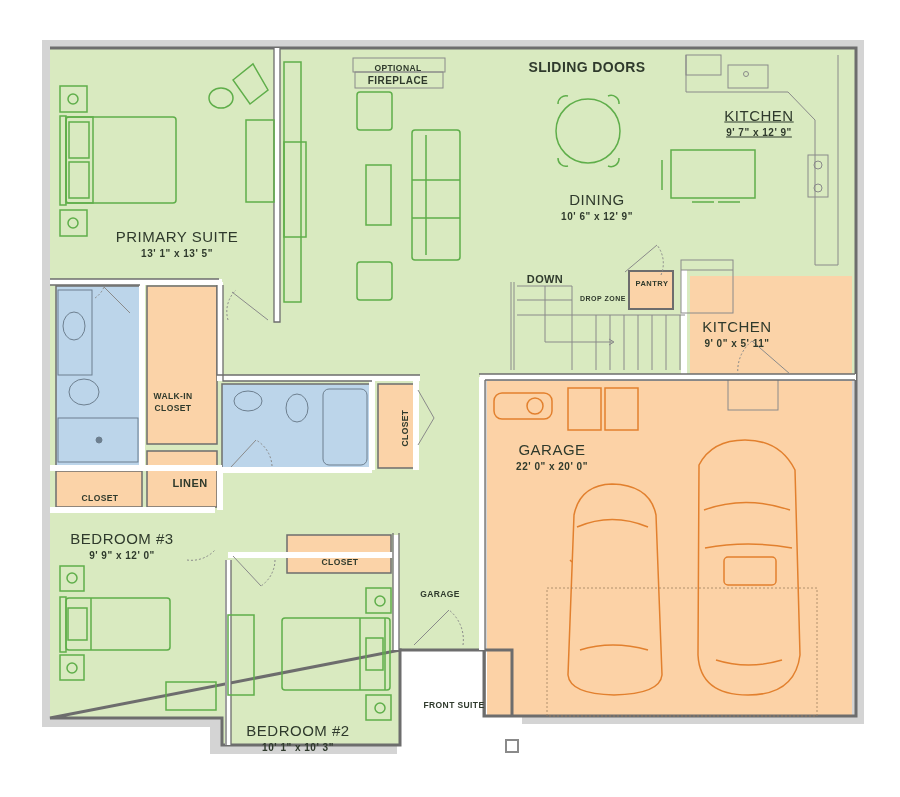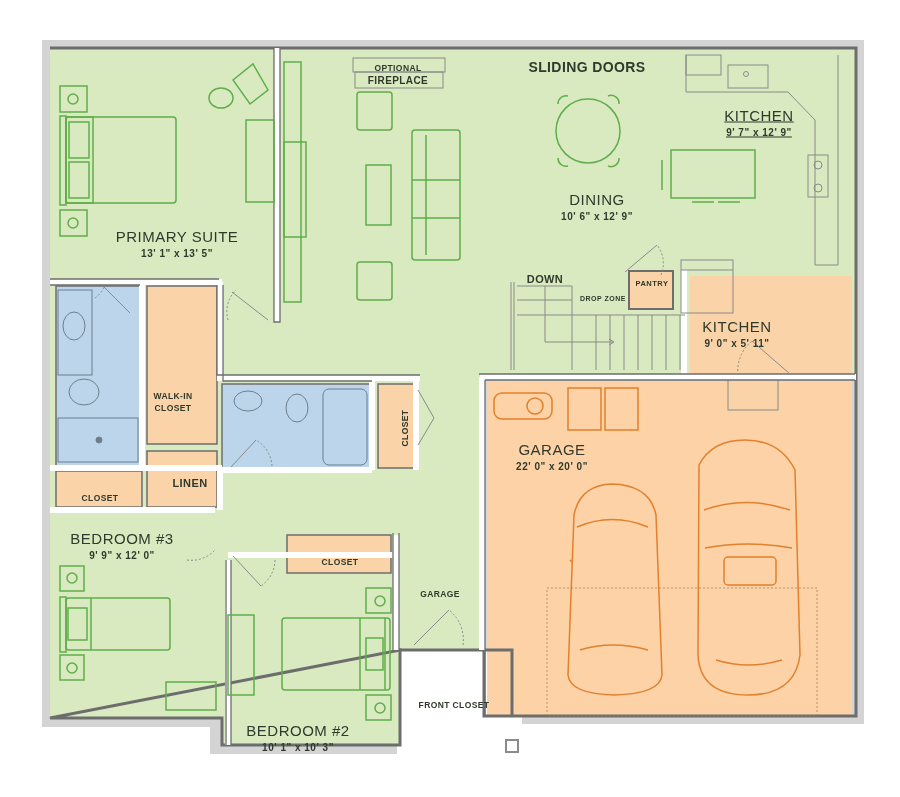--- a/index.html
+++ b/index.html
@@ -230,14 +230,14 @@
 <div class="lbl small" style="left:545px;top:279px;font-size:11px;">DOWN</div>
 <div class="lbl tiny" style="left:603px;top:298px;font-size:7px;">DROP ZONE</div>
 <div class="lbl tiny" style="left:652px;top:283px;font-size:7.5px;">PANTRY</div>
 <div class="lbl small" style="left:173px;top:396px;font-size:8.5px;">WALK-IN</div>
 <div class="lbl small" style="left:173px;top:408px;font-size:8.5px;">CLOSET</div>
 <div class="lbl small vert" style="left:405px;top:428px;font-size:8.5px;">CLOSET</div>
 <div class="lbl small" style="left:100px;top:498px;font-size:8.5px;">CLOSET</div>
 <div class="lbl small" style="left:190px;top:483px;font-size:11px;">LINEN</div>
 <div class="lbl small" style="left:340px;top:562px;font-size:8.5px;">CLOSET</div>
 <div class="lbl small" style="left:440px;top:594px;font-size:8.5px;">GARAGE</div>
-<div class="lbl small" style="left:454px;top:705px;font-size:8.5px;">FRONT CLOSET</div>
+<div class="lbl small" style="left:454px;top:705px;font-size:8.5px;">FRONT SUITE</div>
 </div>
 
 </body></html>

